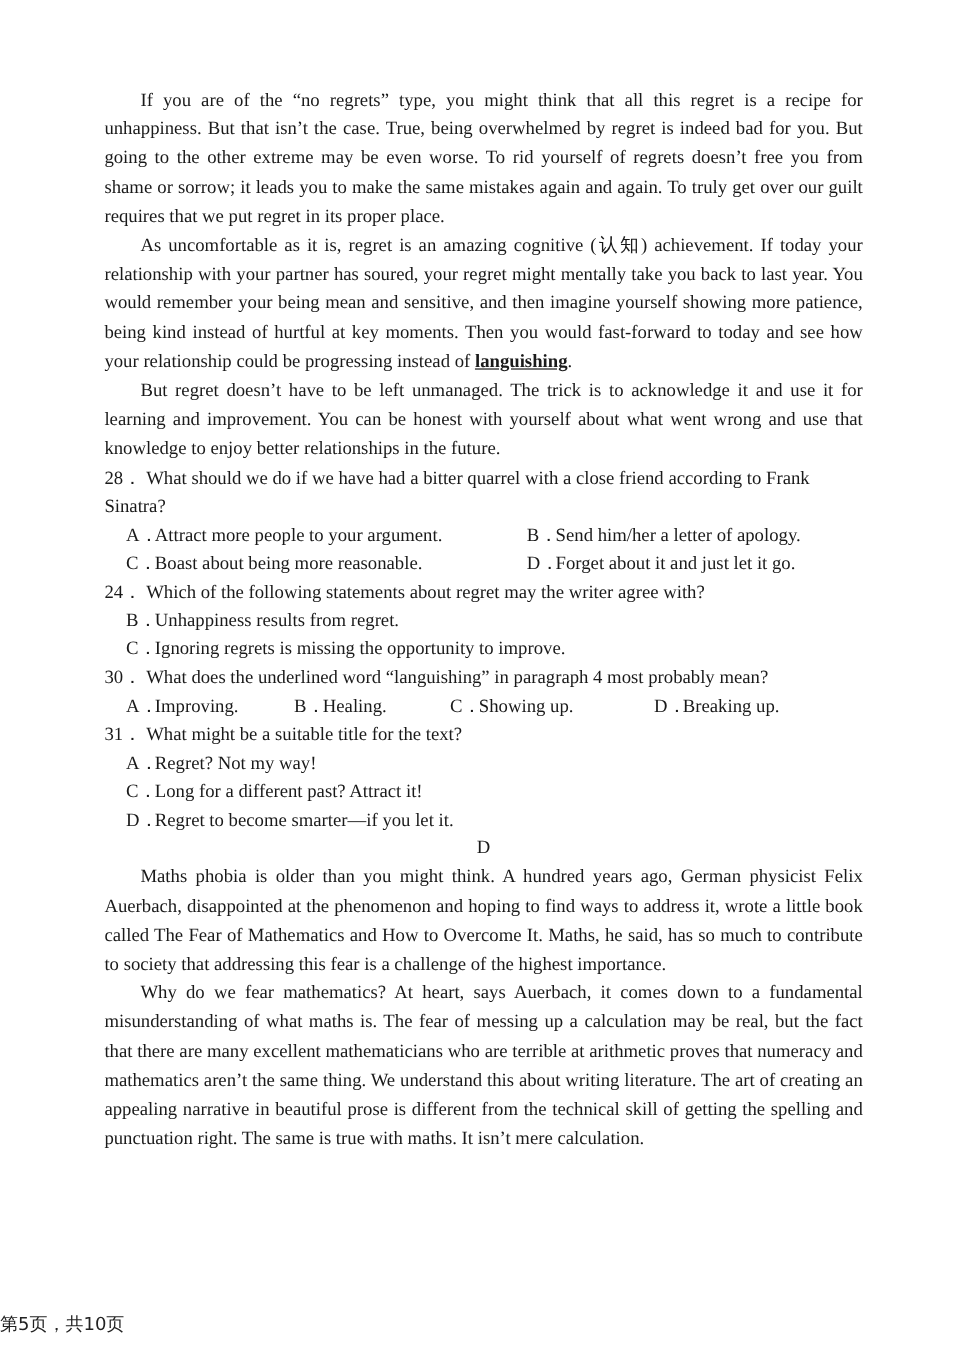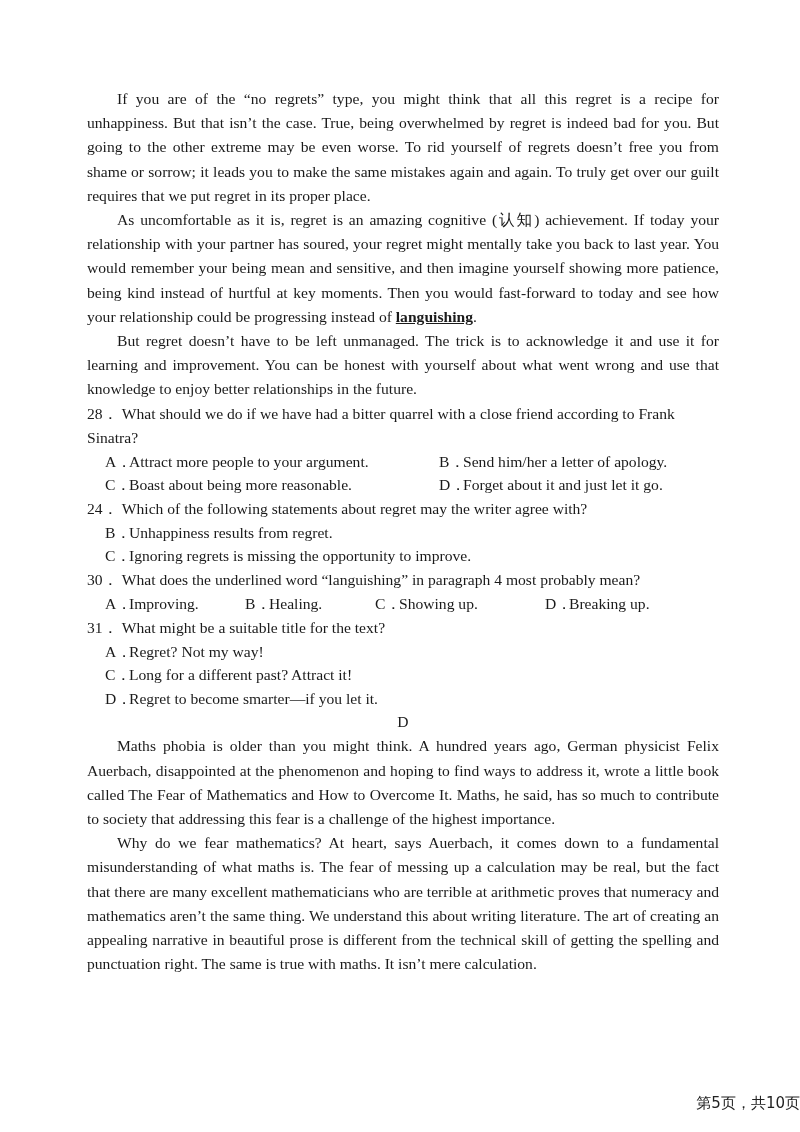--- a/index.html
+++ b/index.html
@@ -1,28 +1,28 @@
 <!DOCTYPE html>
 <html><head>
 <meta charset="utf-8">
 <style>
   html, body { margin: 0; padding: 0; background: #ffffff; }
   body { width: 800px; height: 1132px; position: relative; overflow: hidden; color: #1a1a1a;
          font-family: "Liberation Serif", "DejaVu Serif", serif; font-size: 15.6px; }
-  .page { position: absolute; left: 87px; top: 87px; width: 632px; }
+  .page { position: absolute; left: 87px; top: 72px; width: 632px; }
   .para { margin: 0; line-height: 24.2px; text-align: justify; text-indent: 30px; }
   .q { margin: 0; line-height: 24px; }
   .opt { margin: 0 0 0 18px; line-height: 23.6px; }
   .opt-row { display: flex; margin-left: 18px; line-height: 23.6px; }
   .opt-row .c { flex: 0 0 auto; }
   .lbl { display: inline-block; width: 24px; }
   .ul { font-weight: bold; text-decoration: underline; }
   .bold { font-weight: normal; }
   .section { text-align: center; line-height: 24px; margin: 0; padding-left: 0; }
-  .footer { position: absolute; top: 1094px; left: 0; width: 800px; text-align: right;
+  .footer { position: absolute; top: 1094px; left: 0; width: 800px; text-align: left;
             font-family: "DejaVu Sans", sans-serif; font-size: 15px; color: #222; }
 </style>
 </head>
 <body>
 
 <div class="page">
 
   <p class="para">If you are of the “no regrets” type, you might think that all this regret is a recipe for unhappiness. But that isn’t the case. True, being overwhelmed by regret is indeed bad for you. But going to the other extreme may be even worse. To rid yourself of regrets doesn’t free you from shame or sorrow; it leads you to make the same mistakes again and again. To truly get over our guilt requires that we put regret in its proper place.</p>
   <p class="para"><span>As uncomfortable as it is, regret is an amazing cognitive (认知) achievement. If today your relationship with your partner has soured, your regret might mentally take you back to last year. You would remember your being mean and sensitive, and then imagine yourself showing more patience, being kind instead of hurtful at key moments. Then you would fast-forward to today and see how your relationship could be progressing instead of </span><span class="ul">languishing</span><span>.</span></p>
   <p class="para">But regret doesn’t have to be left unmanaged. The trick is to acknowledge it and use it for learning and improvement. You can be honest with yourself about what went wrong and use that knowledge to enjoy better relationships in the future.</p>

